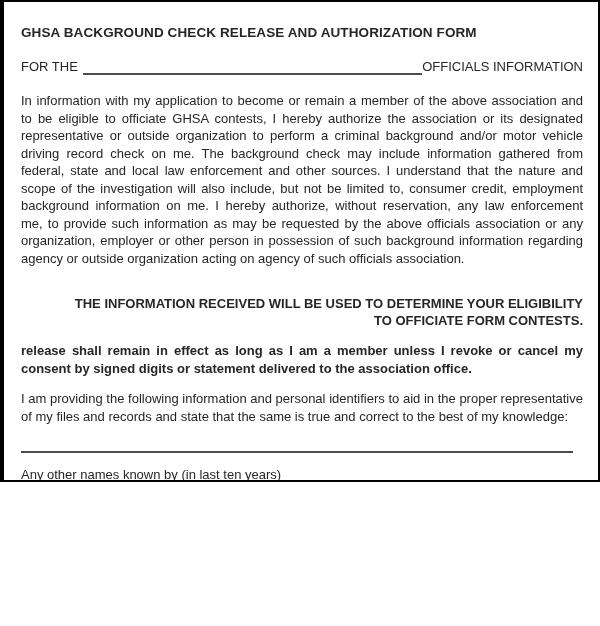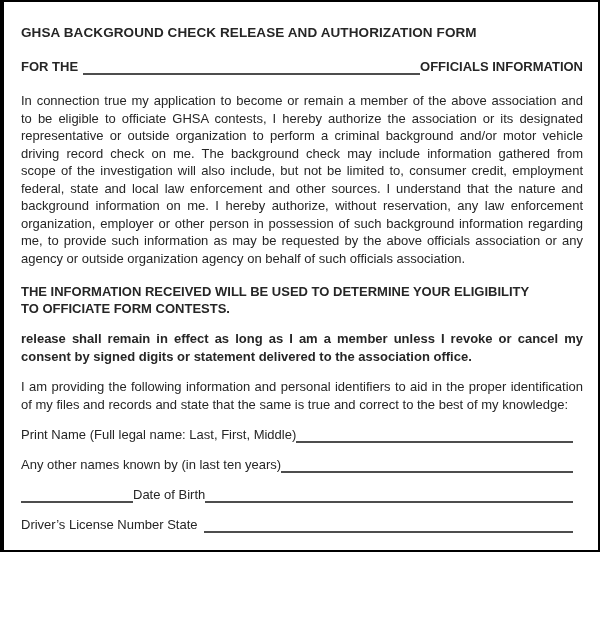--- a/index.html
+++ b/index.html
@@ -1,54 +1,53 @@
 <!DOCTYPE html>
 <html style="--border: #000000; --text: #262626; --blank-line: #4d4d4d; --background: #ffffff;"><head>
 <meta charset="utf-8">
 <style>
   * { margin: 0; padding: 0; box-sizing: border-box; }
   html, body { background: #ffffff; }
   .page {
     width: 600px;
-    height: 552px;
+    height: 482px;
     background: var(--background, #ffffff);
     border: solid var(--border, #000000);
     border-width: 2px 2px 2px 4px;
     padding: 22px 15px 16px 17px;
     font-family: "Liberation Sans", "DejaVu Sans", sans-serif;
     font-size: 13px;
     color: var(--text, #262626);
     overflow: hidden;
   }
   .title {
     font-size: 13.5px;
     font-weight: bold;
     line-height: 17px;
     letter-spacing: 0.1px;
   }
   .for-row {
     display: flex;
     align-items: flex-end;
     margin-top: 17px;
     line-height: 17px;
-    font-weight: bold;
   }
   .flabel { flex: 0 0 auto; white-space: pre; }
   .blank {
     flex: 1 1 auto;
     border-bottom: 2px solid var(--blank-line, #4d4d4d);
     height: 15px;
     min-width: 20px;
   }
   .for-row .blank { margin-left: 5px; }
   .lines { margin-top: 17px; line-height: 17.5px; }
   .justify-lines > div { text-align: justify; text-align-last: justify; }
   .justify-lines > div:last-child { text-align-last: left; }
   .bold { font-weight: bold; }
-  .heading { margin-top: 16px; line-height: 17px; }
+  .heading { margin-top: 28px; line-height: 17px; text-align: right; }
   .membership { margin-top: 13px; }
   .intro { margin-top: 13px; }
   .field-row {
     display: flex;
     align-items: flex-end;
     margin-top: 13px;
     margin-right: 10px;
     line-height: 17px;
   }
   .blank-ssn { flex: 0 0 auto; width: 112px; }
@@ -61,49 +60,48 @@
 
   <div class="title">GHSA BACKGROUND CHECK RELEASE AND AUTHORIZATION FORM</div>
 
   <div class="for-row">
     <span class="flabel">FOR THE</span>
     <span class="blank"></span>
     <span class="flabel">OFFICIALS INFORMATION</span>
   </div>
 
   <div class="lines justify-lines">
-      <div>In connection true my application to become or remain a member of the above association and</div>
+      <div>In information with my application to become or remain a member of the above association and</div>
       <div>to be eligible to officiate GHSA contests, I hereby authorize the association or its designated</div>
       <div>representative or outside organization to perform a criminal background and/or motor vehicle</div>
       <div>driving record check on me. The background check may include information gathered from</div>
+      <div>federal, state and local law enforcement and other sources. I understand that the nature and</div>
       <div>scope of the investigation will also include, but not be limited to, consumer credit, employment</div>
-      <div>federal, state and local law enforcement and other sources. I understand that the nature and</div>
       <div>background information on me. I hereby authorize, without reservation, any law enforcement</div>
+      <div>me, to provide such information as may be requested by the above officials association or any</div>
       <div>organization, employer or other person in possession of such background information regarding</div>
-      <div>me, to provide such information as may be requested by the above officials association or any</div>
-      <div>agency or outside organization agency on behalf of such officials association.</div>
+      <div>agency or outside organization acting on agency of such officials association.</div>
     </div>
 
   <div class="lines bold heading">
       <div>THE INFORMATION RECEIVED WILL BE USED TO DETERMINE YOUR ELIGIBILITY</div>
       <div>TO OFFICIATE FORM CONTESTS.</div>
     </div>
 
   <div class="lines justify-lines bold membership">
       <div>release shall remain in effect as long as I am a member unless I revoke or cancel my</div>
       <div>consent by signed digits or statement delivered to the association office.</div>
     </div>
 
   <div class="lines justify-lines intro">
-      <div>I am providing the following information and personal identifiers to aid in the proper identification</div>
+      <div>I am providing the following information and personal identifiers to aid in the proper representative</div>
       <div>of my files and records and state that the same is true and correct to the best of my knowledge:</div>
     </div>
 
   <div class="field-row">
-    <span class="flabel">Print Name (Full legal name: Last, First, Middle)</span>
     <span class="blank"></span>
   </div>
 
   <div class="field-row">
     <span class="flabel">Any other names known by (in last ten years)</span>
     <span class="blank"></span>
   </div>
 
   <div class="field-row">
     <span class="blank blank-ssn"></span>

